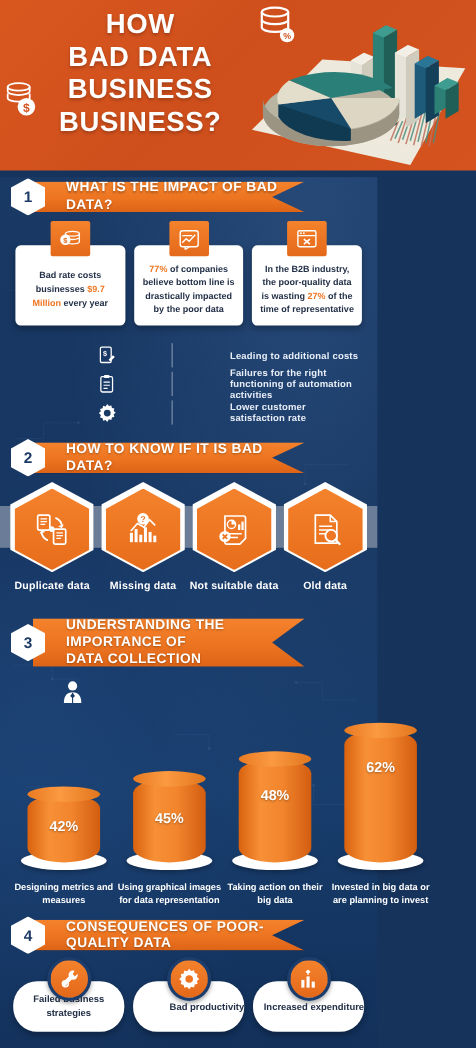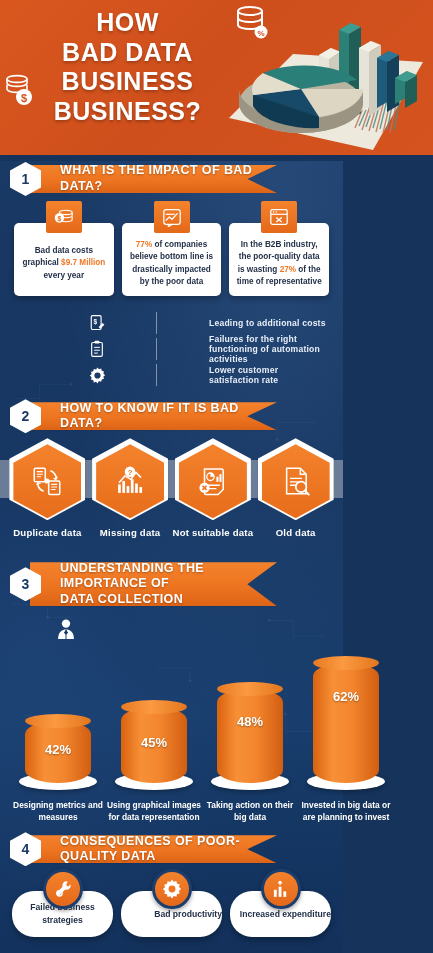--- a/index.html
+++ b/index.html
@@ -322,21 +322,21 @@
             <g stroke="#fff" stroke-width="1.3" fill="none">
               <ellipse cx="14" cy="6" rx="7" ry="2.4"></ellipse>
               <path d="M7 6v3.4c0 1.3 3.1 2.4 7 2.4s7-1.1 7-2.4V6"></path>
               <path d="M7 10.4v3.4c0 1.3 3.1 2.4 7 2.4s7-1.1 7-2.4v-3.4"></path>
             </g>
             <circle cx="7" cy="12" r="5.2" fill="#fff"></circle>
             <text x="7" y="15.3" font-size="7.5" font-weight="bold" fill="#e4691a" text-anchor="middle" font-family="Liberation Sans, sans-serif">$</text>
           </svg>
         </div>
         <p>
-          <span>Bad data costs graphical </span><span class="hl">$9.7 Million</span><span> every year</span>
+          <span>Bad rate costs businesses </span><span class="hl">$9.7 Million</span><span> every year</span>
         </p>
       </div>
 
       <div class="card">
         <div class="card-ico">
           <svg viewBox="0 0 24 22" width="22" height="20">
             <rect x="3" y="3" width="18" height="16" rx="2.5" fill="none" stroke="#fff" stroke-width="1.4"></rect>
             <path d="M8 19 L8 22 L12 19" fill="none" stroke="#fff" stroke-width="1.4"></path>
             <path d="M5 8 h10" stroke="#fff" stroke-width="1.3"></path>
             <path d="M5 15 L9 11 L12 13.5 L18 7" fill="none" stroke="#fff" stroke-width="1.4"></path>

